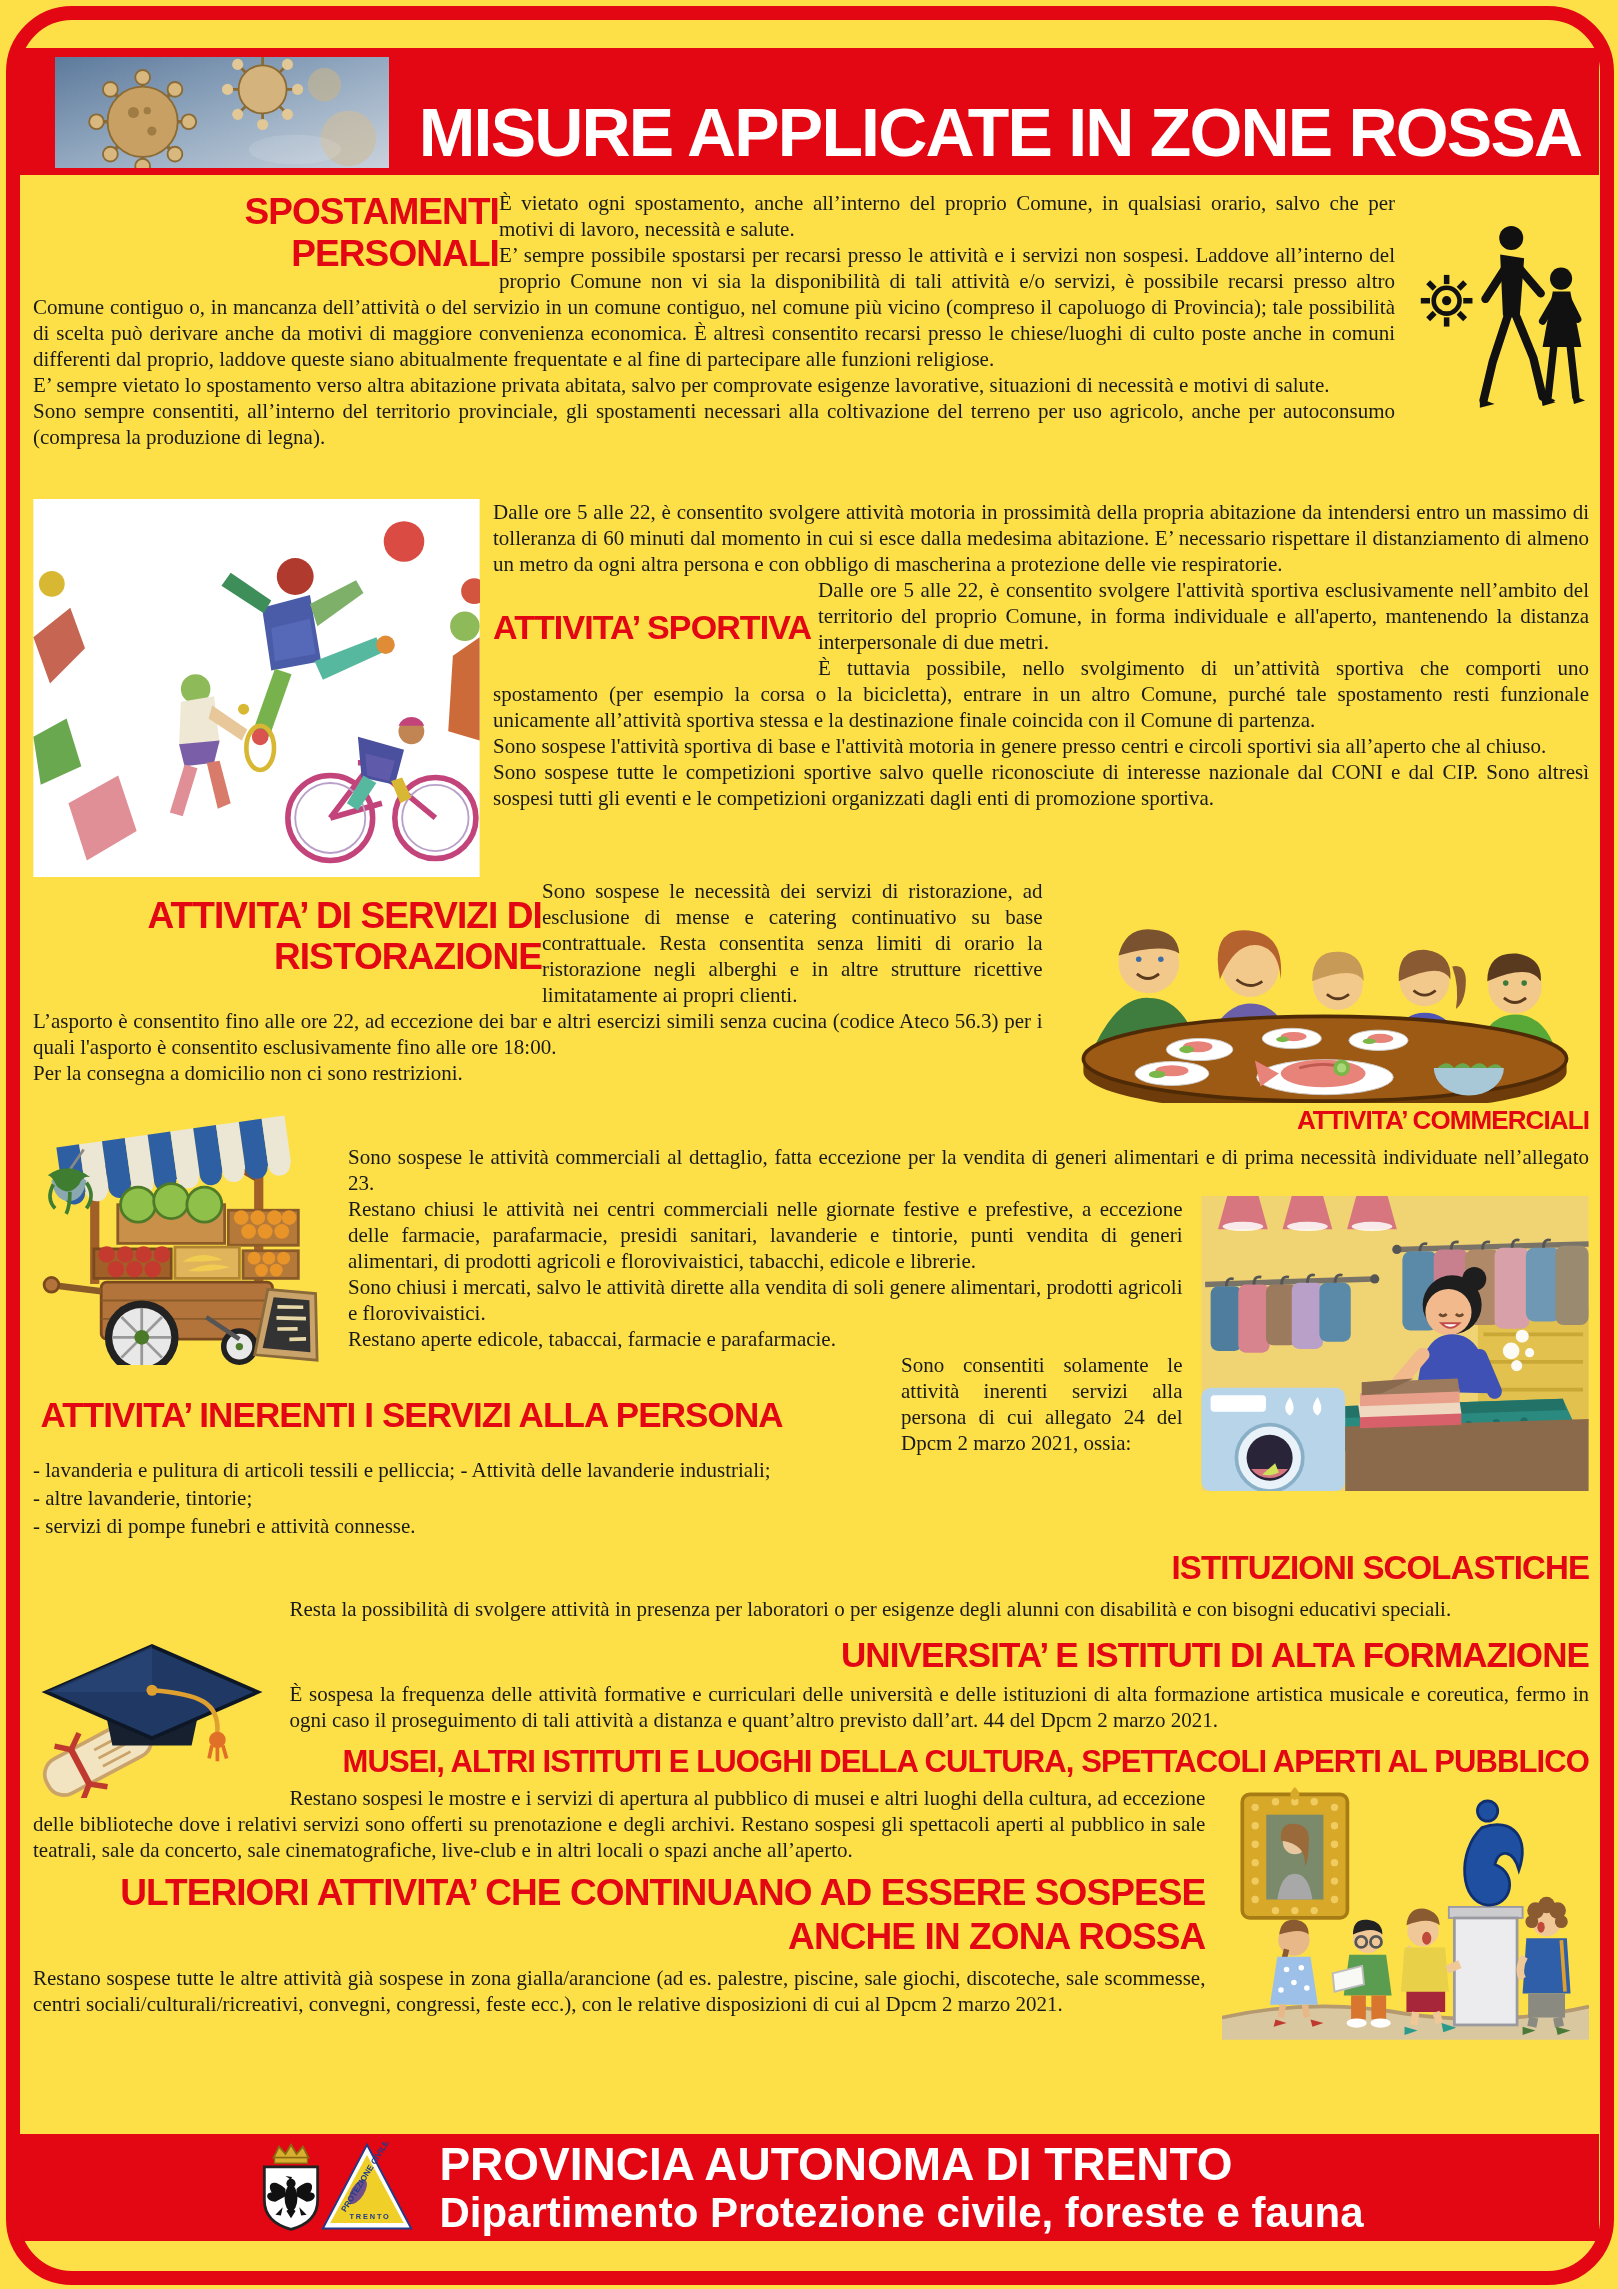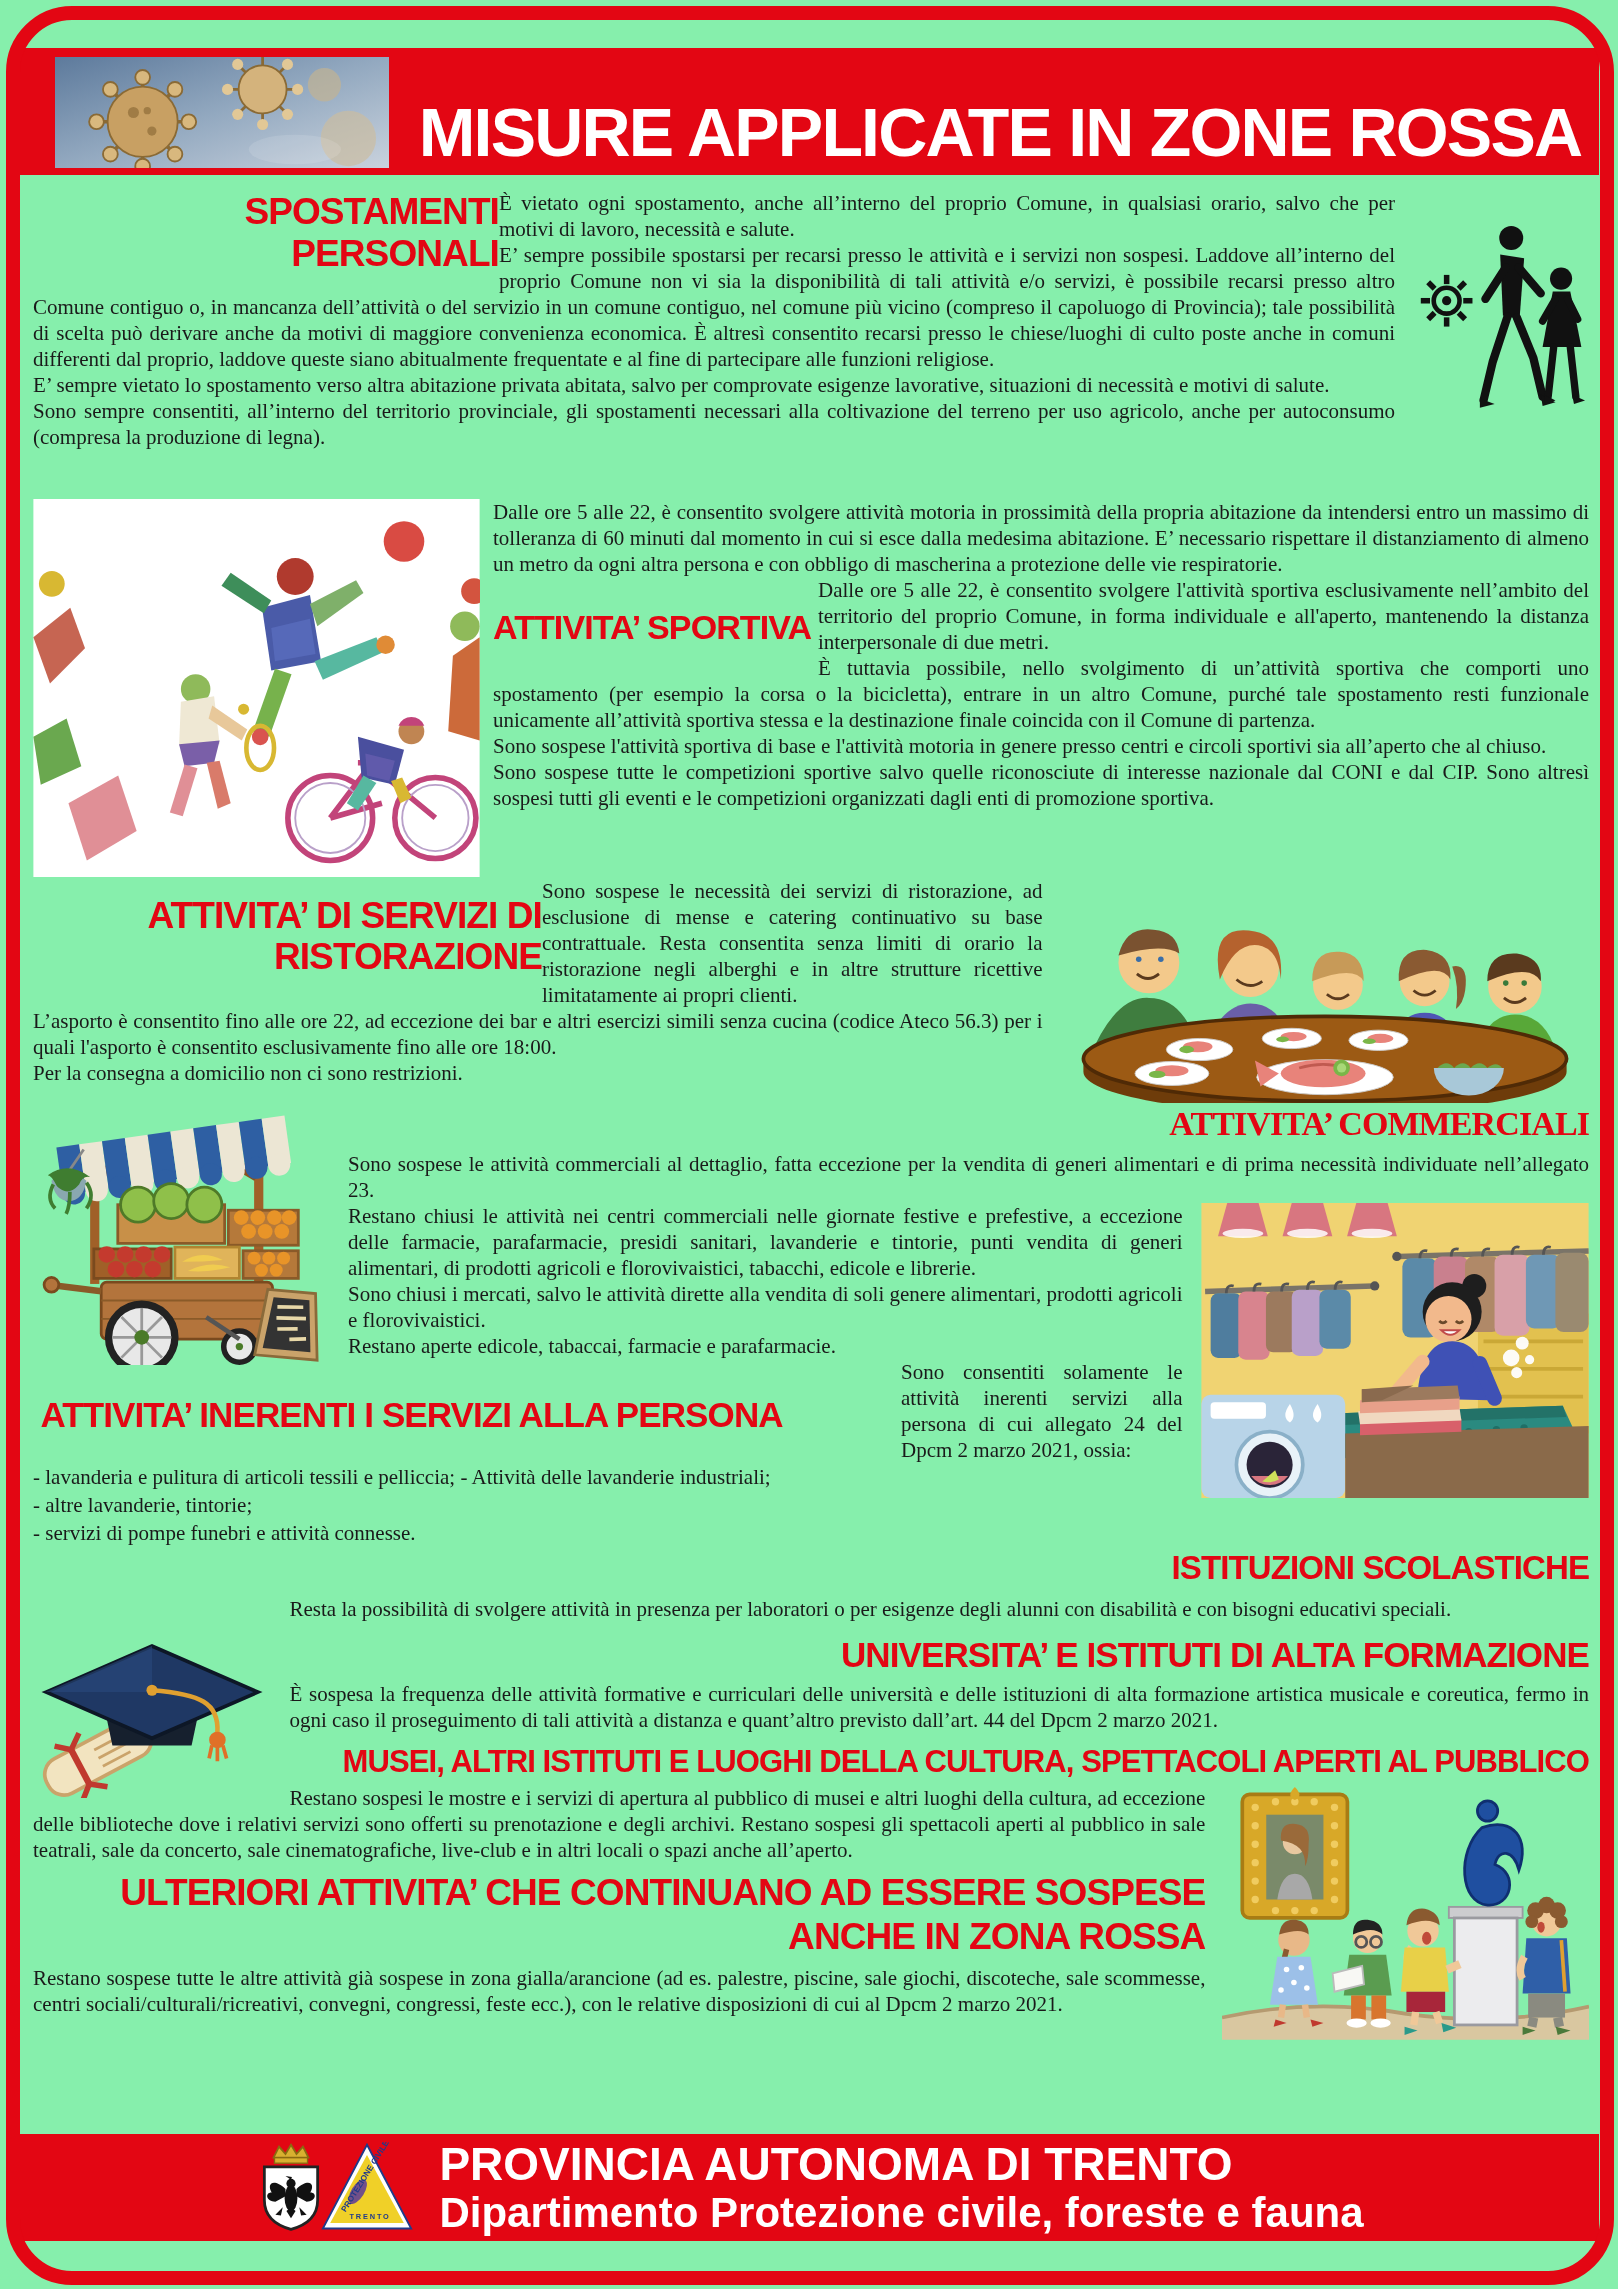--- a/index.html
+++ b/index.html
@@ -1,17 +1,17 @@
 <!DOCTYPE html>
 <html style="font-size:14.8px"><head>
 <meta charset="utf-8">
 <style>
   :root{ --red:#e30613; --ink:#1a1a1a; }
   html,body{ margin:0; padding:0; background:#fff; }
-  .page{ position:relative; width:1619px; height:2290px; background:#86efac; overflow:hidden;
+  .page{ position:relative; width:1619px; height:2290px; background:#fde047; overflow:hidden;
          font-family:"Liberation Serif", serif; color:var(--ink); }
   .frame{ position:absolute; inset:5.5px; border:14.8px solid var(--red); border-radius:66px; pointer-events:none; z-index:5; }
   
   .header-band{ position:absolute; left:20px; right:20px; top:48px; height:127px; background:var(--red); z-index:2; }
   .virus{ position:absolute; left:35px; top:9.2px; width:334px; height:111px; }
   .main-title{ position:absolute; left:392px; right:11px; bottom:3.7px; color:#fff;
     font-family:"Liberation Sans", sans-serif; font-weight:bold; font-size:68px; letter-spacing:-1.8px;
     white-space:nowrap; text-align:center; }
   
   .sec{ position:absolute; left:33px; width:1556px; z-index:1; }
@@ -27,21 +27,21 @@
   .sports{ float:left; width:447px; height:378px; margin-right:13px; }
   .s2-head{ float:left; width:332px; height:89px; margin-top:11px; display:flex; align-items:center; font-size:34px; }
   .s3-head{ float:left; width:325px; height:78px; margin-top:11px; display:flex; align-items:center; font-size:34px; }
   
   #sec4{ top:878px; }
   .family{ float:right; width:528px; height:225px; margin-left:18.5px; }
   .s4-head{ float:left; width:509px; height:116px; display:flex; align-items:center; font-size:37px; line-height:1.12; padding-left:13px; box-sizing:border-box; }
   
   #sec56{ top:1096px; }
   .market{ float:left; width:293px; height:269px; margin-right:22px; }
-  .s5-head{ font-size:34px; margin:9.2px 0 7.4px 0;font-family:Liberation Serif, serif; }
+  .s5-head{ font-size:26px; margin:9.2px 0 7.4px 0; }
   .laundry{ float:right; width:388px; height:295px; margin-left:18.5px; }
   .s6-head{ float:left; width:868px; height:81px; display:flex; align-items:center; font-size:35px; margin-top:9.2px; padding-left:7.4px; box-sizing:border-box; }
   .bullets p{ text-align:left; line-height:28px; }
   
   #sec710{ top:1549px; }
   .s7-head{ font-size:33px; margin:0 0 9.2px 20px; }
   .cap{ float:left; width:238px; height:198px; margin:3.7px 18.5px 5.5px 0; }
   .s8-head{ font-size:35px; text-align:right; margin:13px 0 5.5px 0; }
   .s9-head{ font-size:31px; margin:11px 0 5.5px 0; white-space:nowrap; }
   .museum{ float:right; width:367px; height:277px; margin-left:16.6px; }

